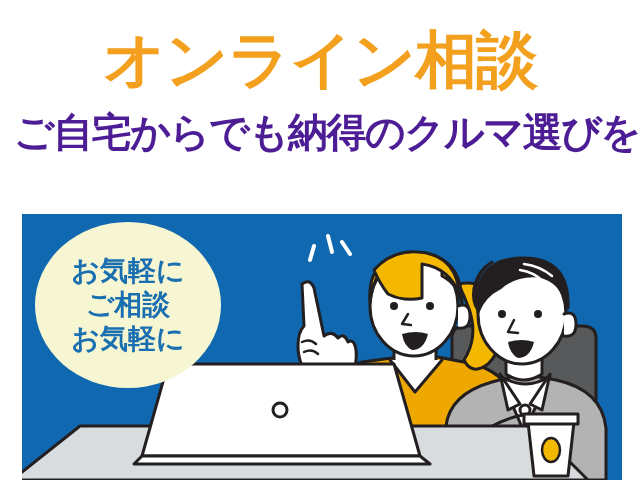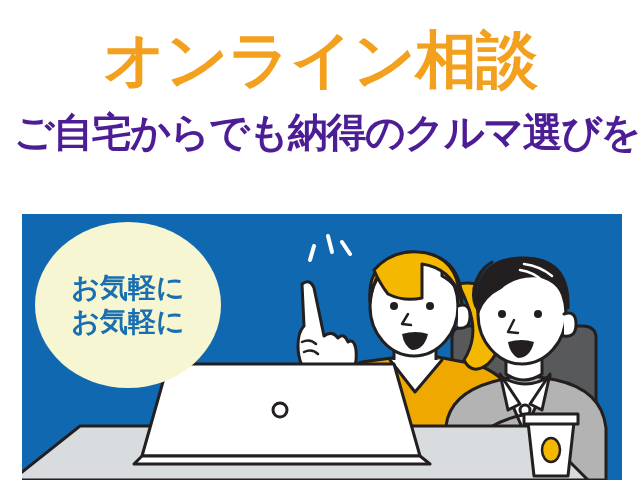--- a/index.html
+++ b/index.html
@@ -174,17 +174,18 @@
             <path d="M502 200 L556 200 L556 210 L502 210 Z" fill="#FFFFFF"></path>
             <ellipse cx="529" cy="236" rx="9" ry="12" fill="#F5B800" stroke="#231F20" stroke-width="2.5"></ellipse>
           </g>
 
         </g>
       </svg>
     </div>
 
     <div class="bubble">
       <div class="bubble-line">お気軽に</div>
+      <div class="bubble-line">ご相談</div>
       <div class="bubble-line">お気軽に</div>
     </div>
 
   </div>
 </div>
 
 </body></html>

